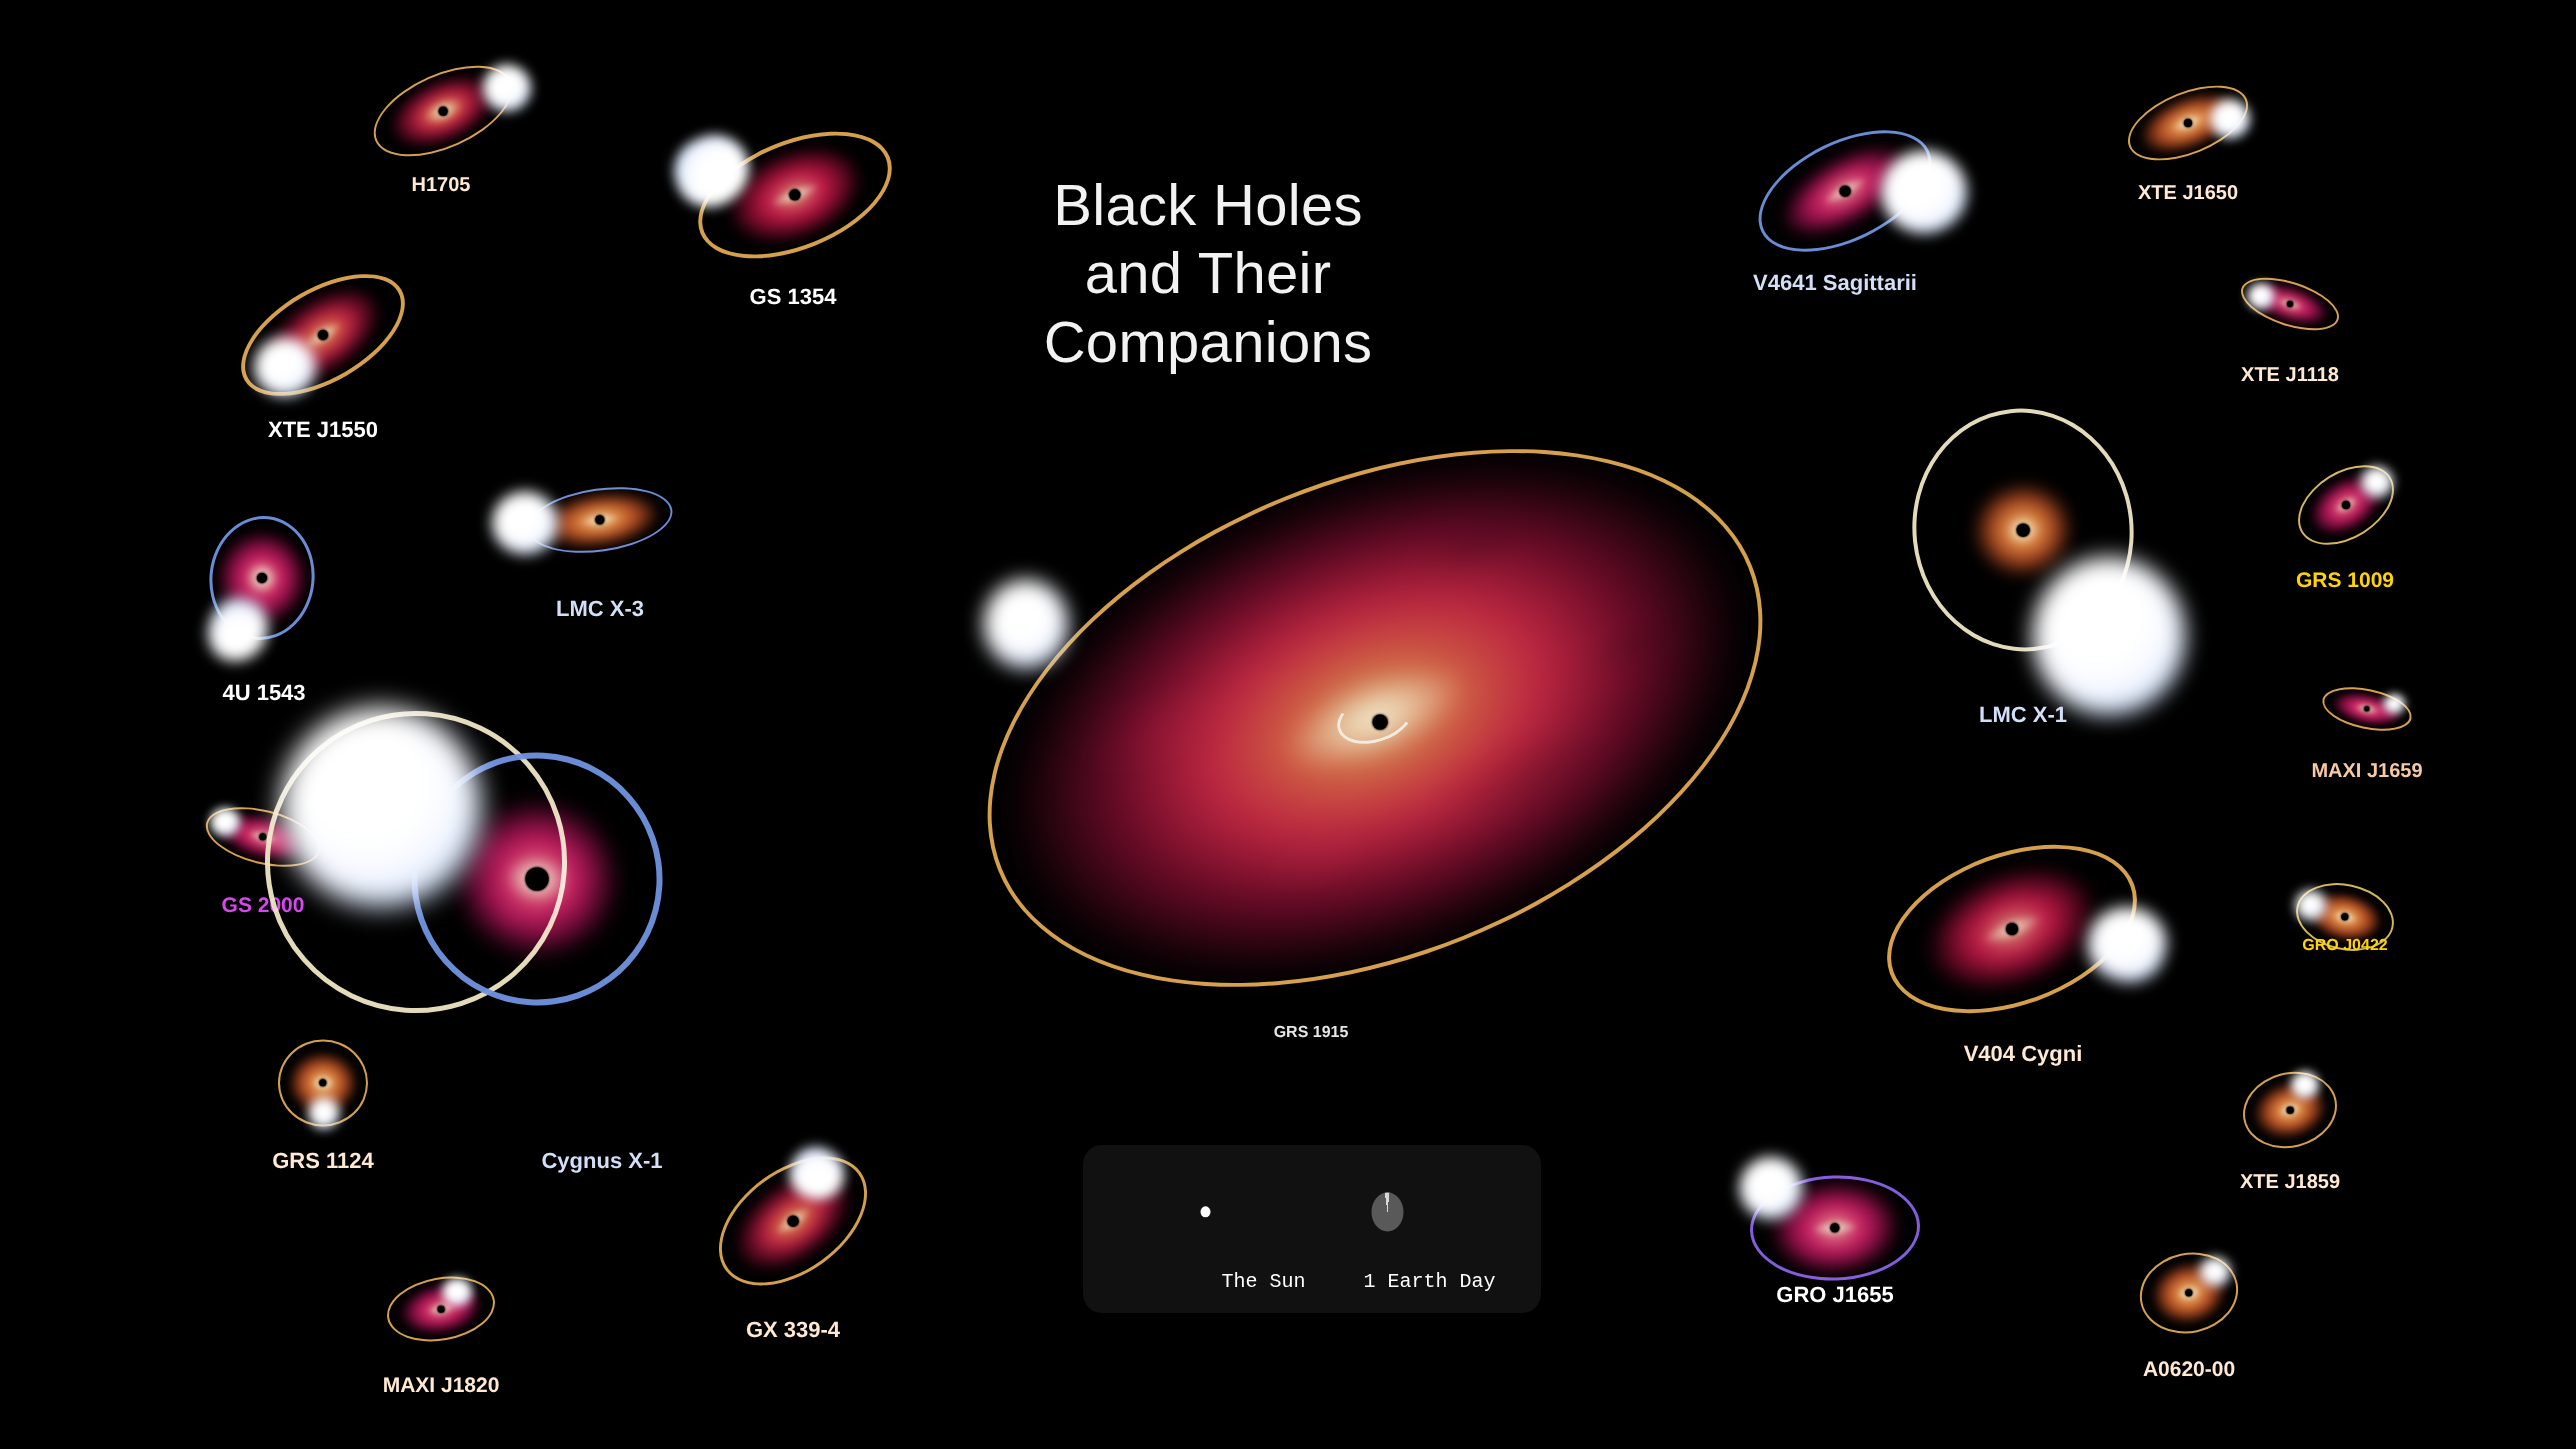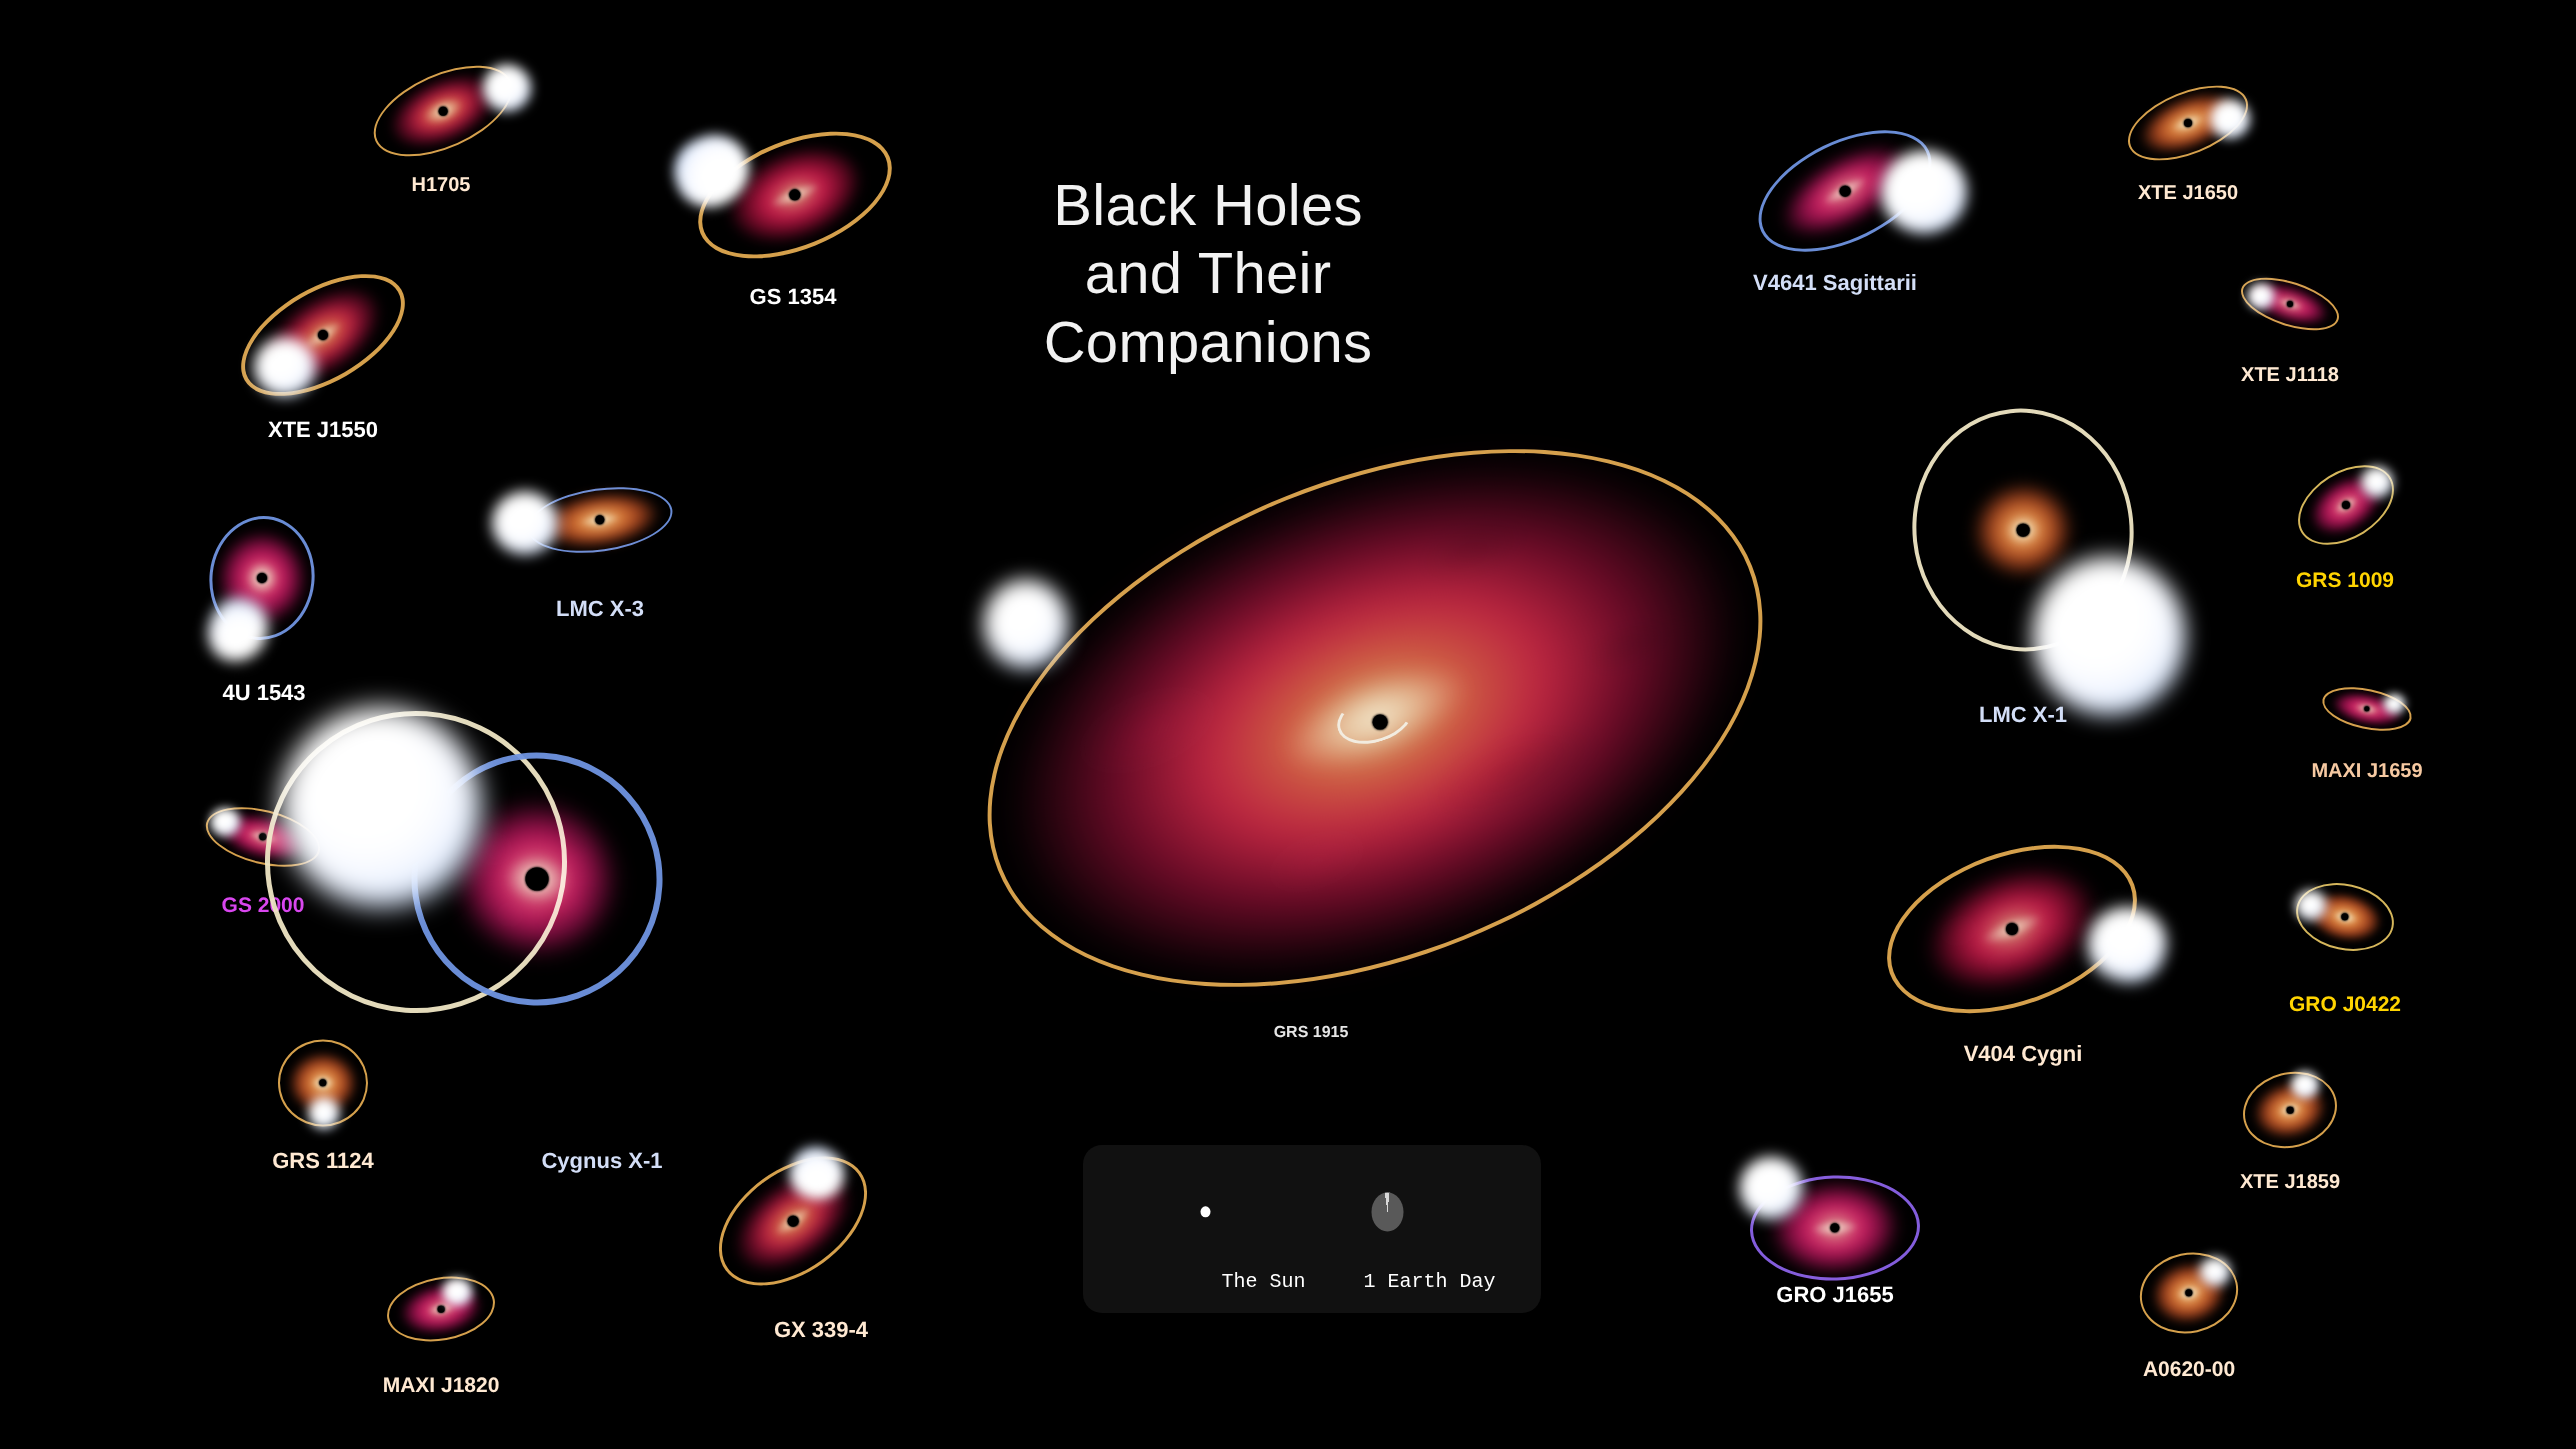--- a/index.html
+++ b/index.html
@@ -253,21 +253,21 @@
         <div class="star teardrop" style="left: 115px; top: 14.8px; width: 78px; height: 75px; --sblur: 7.4px; --srot: 20deg;"></div>
       </div>
       <div class="label" style="left: 2023px; top: 1041px; color: rgb(255, 233, 210); font-size: 22px;">V404 Cygni</div>
       <div class="system" style="left: 2345px; top: 917px; width: 0px; height: 0px;">
         <div class="orbit" style="left: 0px; top: 0px; width: 95px; height: 62px; border-width: 2.7px; border-color: rgb(224, 192, 96); opacity: 0.95; --rot: 12deg;"></div>
         <div class="disc orange" style="left: 0px; top: 0px; width: 75px; height: 48px; --rot: 12deg; --blur: 3.4px;"></div>
         <div class="disc-core" style="left: 0px; top: 0px; width: 25.5px; height: 10.7px; --rot: 12deg; --cblur: 2px;"></div>
         <div class="bh" style="left: 0px; top: 0px; width: 7.4px; height: 7.4px;"></div>
         <div class="star" style="left: -34px; top: -12px; width: 31px; height: 29.5px; --sblur: 5.4px; --srot: 0deg;"></div>
       </div>
-      <div class="label" style="left: 2345px; top: 993px; color: rgb(255, 212, 0); font-size: 21px;">GRO J0422</div>
+      <div class="label" style="left: 2345px; top: 937px; color: rgb(255, 212, 0); font-size: 16px;">GRO J0422</div>
       <div class="system" style="left: 537px; top: 879px; width: 0px; height: 0px;">
         <div class="orbit" style="left: -121px; top: -17.4px; width: 292px; height: 292px; border-width: 5.4px; border-color: rgb(239, 230, 196); opacity: 0.95; --rot: 4deg;"></div>
         <div class="orbit" style="left: 0px; top: 0px; width: 239px; height: 241px; border-width: 6px; border-color: rgb(111, 148, 224); opacity: 0.95; --rot: -8deg;"></div>
         <div class="disc magenta" style="left: 0px; top: 0px; width: 166px; height: 160px; --rot: 6deg; --blur: 10px;"></div>
         <div class="disc-tex" style="left: 0px; top: 0px; width: 166px; height: 160px; --rot: 6deg;"></div>
         <div class="disc-core" style="left: 0px; top: 0px; width: 64px; height: 47px; --rot: 6deg; --cblur: 4.7px;"></div>
         <div class="bh" style="left: 0px; top: 0px; width: 23px; height: 23px;"></div>
         <div class="star" style="left: -156px; top: -72px; width: 201px; height: 200px; --sblur: 13.4px; --srot: 0deg;"></div>
       </div>
       <div class="label" style="left: 602px; top: 1148px; color: rgb(211, 222, 247); font-size: 22px;">Cygnus X-1</div>
@@ -287,21 +287,21 @@
         <div class="star" style="left: 14.8px; top: -25.5px; width: 28px; height: 27px; --sblur: 4.7px; --srot: 0deg;"></div>
       </div>
       <div class="label" style="left: 2290px; top: 1171px; color: rgb(255, 233, 210); font-size: 20px;">XTE J1859</div>
       <div class="system" style="left: 793px; top: 1221px; width: 0px; height: 0px;">
         <div class="orbit" style="left: 0px; top: 0px; width: 161px; height: 97px; border-width: 3.4px; border-color: rgb(224, 169, 80); opacity: 0.95; --rot: -36deg;"></div>
         <div class="disc red" style="left: 0px; top: 0px; width: 133px; height: 79px; --rot: -36deg; --blur: 6px;"></div>
         <div class="disc-core" style="left: 0px; top: 0px; width: 44px; height: 14.8px; --rot: -36deg; --cblur: 2.7px;"></div>
         <div class="bh" style="left: 0px; top: 0px; width: 10.7px; height: 10.7px;"></div>
         <div class="star teardrop" style="left: 24px; top: -47px; width: 54px; height: 52px; --sblur: 6px; --srot: 210deg;"></div>
       </div>
-      <div class="label" style="left: 793px; top: 1317px; color: rgb(255, 233, 210); font-size: 22px; margin-left: 28px;">GX 339-4</div>
+      <div class="label" style="left: 793px; top: 1317px; color: rgb(255, 233, 210); font-size: 22px;">GX 339-4</div>
       <div class="system" style="left: 1835px; top: 1228px; width: 0px; height: 0px;">
         <div class="orbit" style="left: 0px; top: 0px; width: 164px; height: 99px; border-width: 3.4px; border-color: rgb(138, 98, 232); opacity: 0.95; --rot: -2deg;"></div>
         <div class="disc magenta" style="left: 0px; top: 0px; width: 131px; height: 95px; --rot: -4deg; --blur: 6.7px;"></div>
         <div class="disc-core" style="left: 0px; top: 0px; width: 47px; height: 16px; --rot: -4deg; --cblur: 2.7px;"></div>
         <div class="bh" style="left: 0px; top: 0px; width: 9.4px; height: 9.4px;"></div>
         <div class="star" style="left: -64px; top: -40px; width: 63px; height: 62px; --sblur: 6.7px; --srot: 0deg;"></div>
       </div>
       <div class="label" style="left: 1835px; top: 1282px; color: rgb(255, 255, 255); font-size: 22px;">GRO J1655</div>
       <div class="system" style="left: 441px; top: 1309px; width: 0px; height: 0px;">
         <div class="orbit" style="left: 0px; top: 0px; width: 105px; height: 59px; border-width: 2.7px; border-color: rgb(224, 169, 80); opacity: 0.95; --rot: -10deg;"></div>

